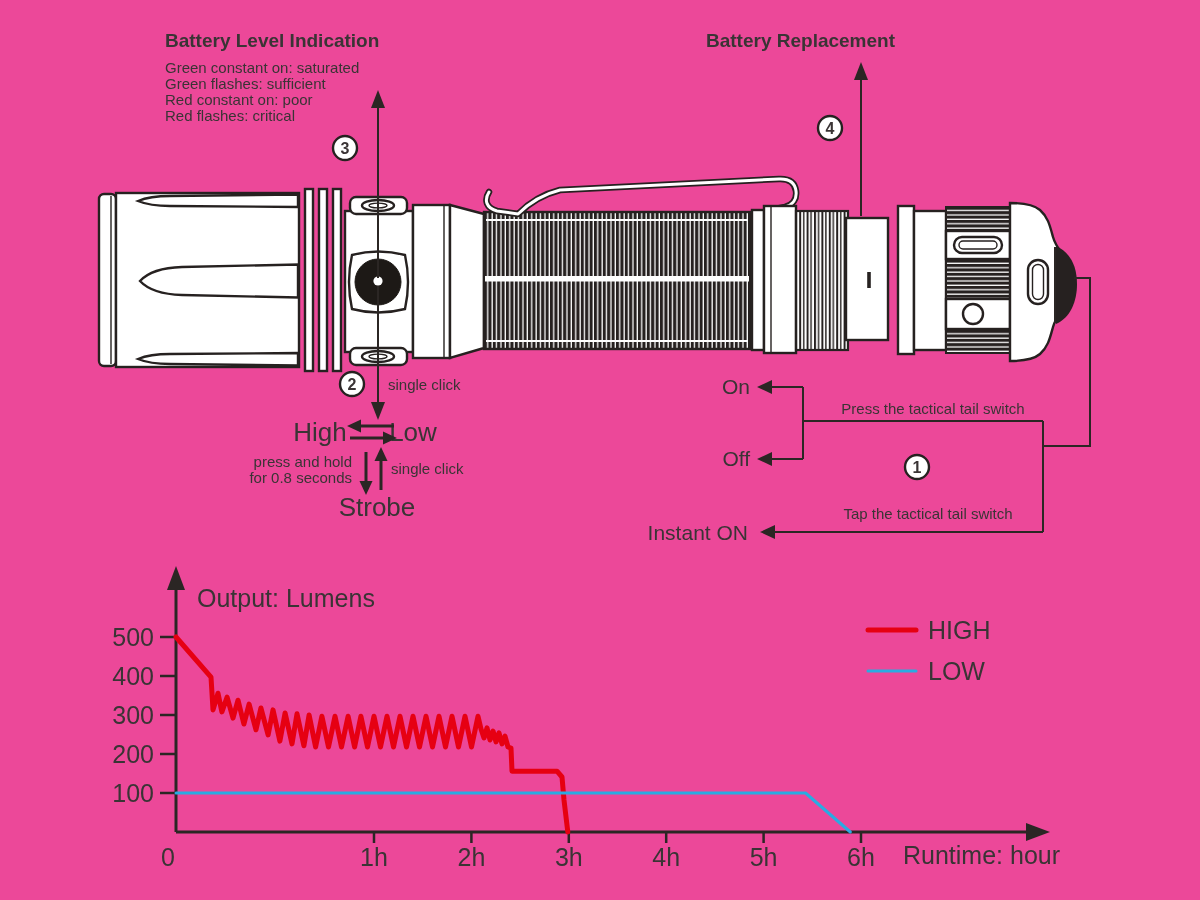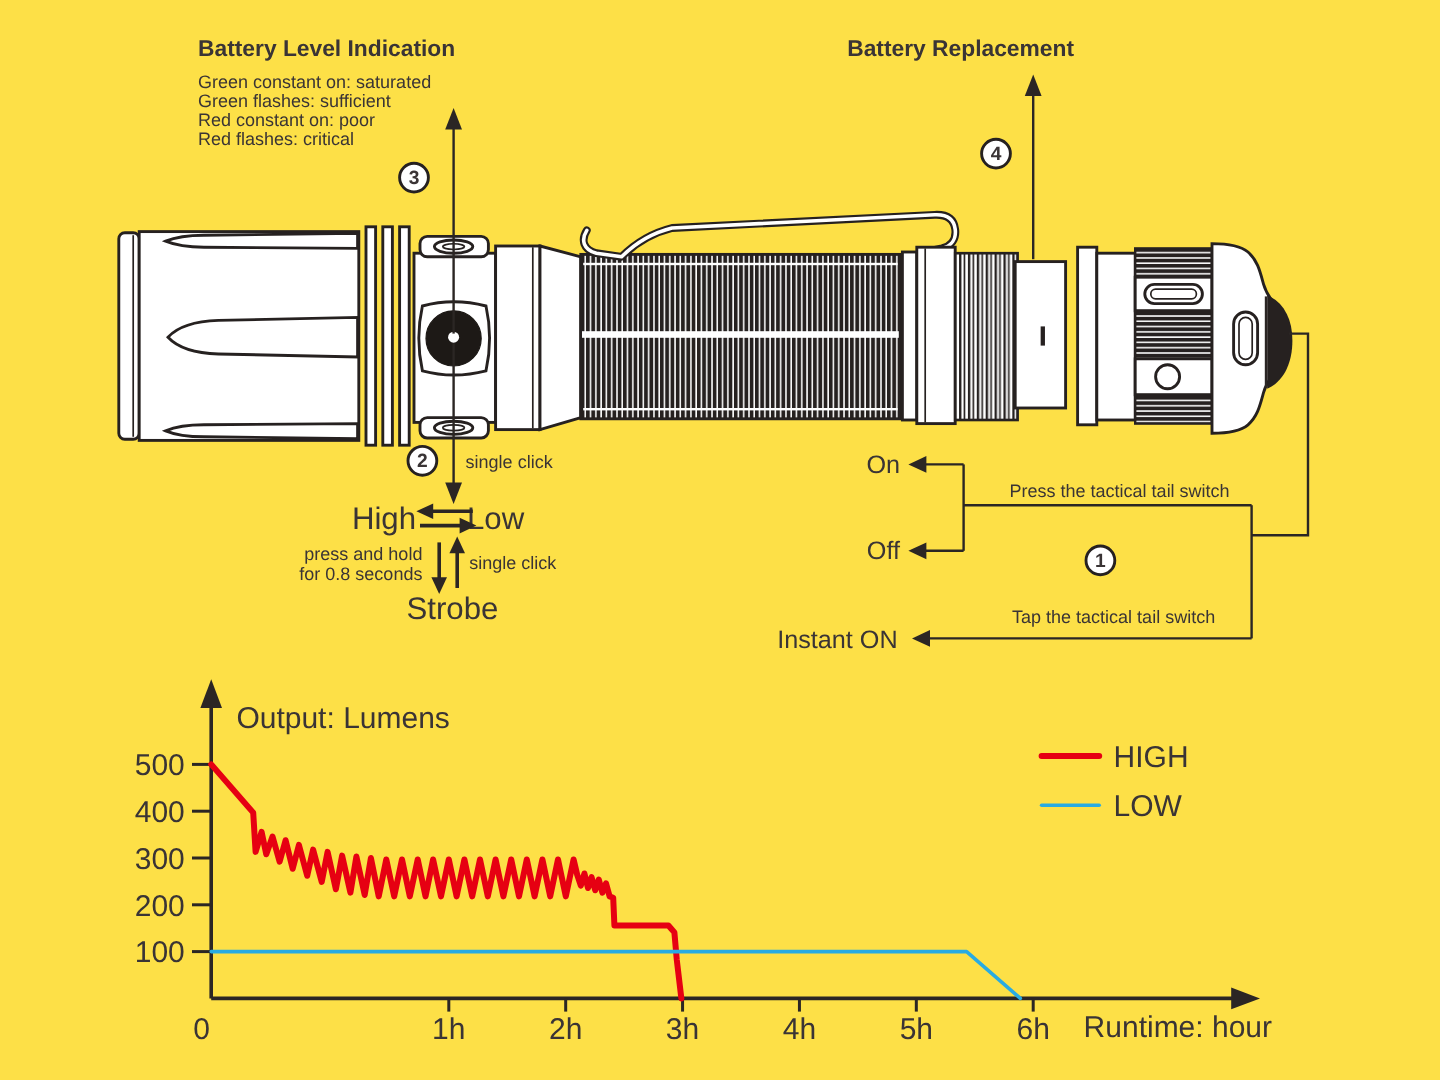--- a/index.html
+++ b/index.html
@@ -1,16 +1,16 @@
 <!DOCTYPE html>
 <html><head>
 <meta charset="utf-8">
 <style>
   html,body{margin:0;padding:0;background:#ffffff;}
-  .canvas{position:relative;width:1200px;height:900px;background:#fde047;overflow:hidden;}
+  .canvas{position:relative;width:1200px;height:900px;background:#ec4899;overflow:hidden;}
   svg text{fill:#3a3435;font-family:"Liberation Sans",sans-serif;}
   .t-head{font-size:19px;font-weight:bold;}
   .t-small{font-size:15px;}
   .t-mode{font-size:26px;}
   .t-state{font-size:21px;}
   .t-axis{font-size:25px;}
   .t-step{font-size:16px;font-weight:bold;}
   .ln{stroke:#2b2624;stroke-width:2;fill:none;}
   .shape{stroke:#262120;stroke-width:2.4;fill:#ffffff;}
   .thin{stroke:#262120;stroke-width:1.4;fill:none;}

